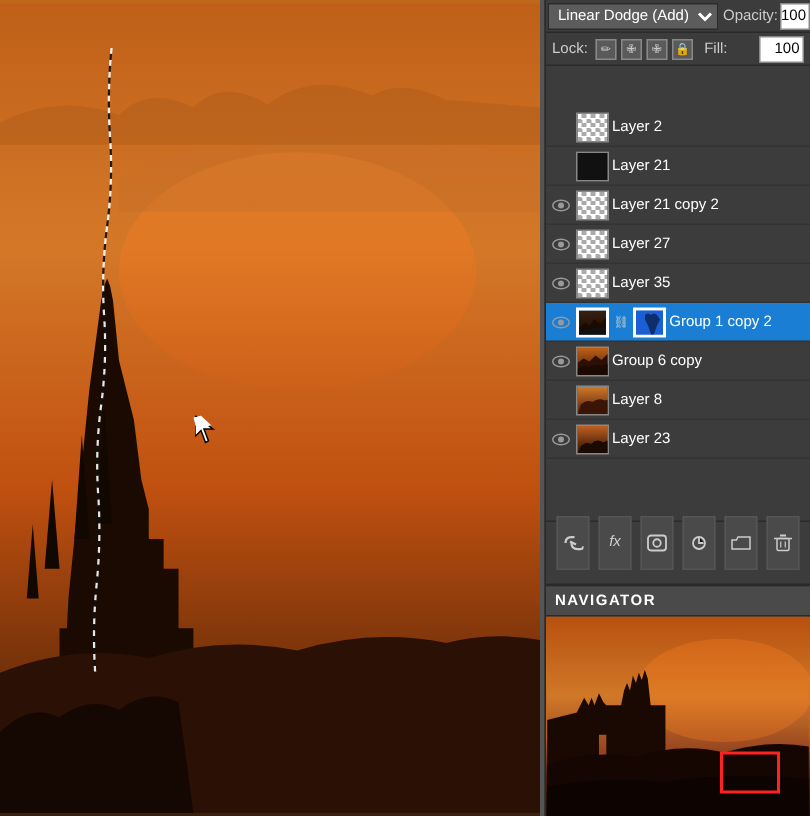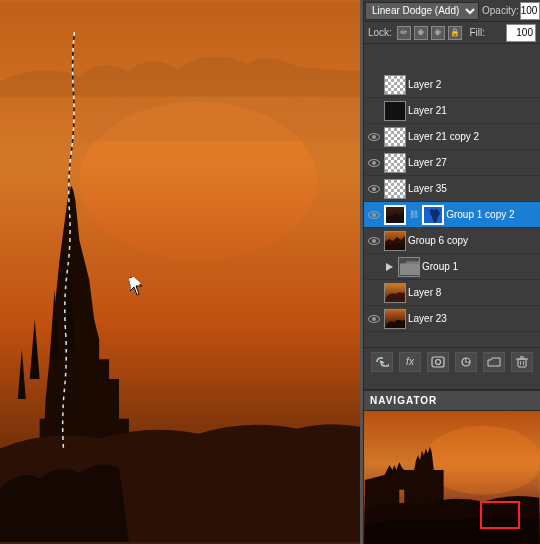--- a/index.html
+++ b/index.html
@@ -260,21 +260,21 @@
       background: #3c3c3c;
       display: flex;
       align-items: center;
       justify-content: space-around;
       border-top: 1px solid #2a2a2a;
       padding: 0 4px;
     }
 
     .toolbar-btn {
       width: 22px;
-      height: 20px;
+      height: 36px;
       display: flex;
       align-items: center;
       justify-content: center;
       color: #ccc;
       font-size: 11px;
       cursor: pointer;
       border: 1px solid #555;
       background: #4a4a4a;
     }
 
@@ -487,33 +487,20 @@
       </div>
       <div class="layer-thumb" style="background:linear-gradient(180deg,#c06018 0%,#3a1a05 100%);">
         <svg width="22" height="20" viewBox="0 0 22 20">
           <path d="M0 10 L4 7 L8 9 L12 5 L16 8 L20 4 L22 6 L22 20 L0 20Z" fill="#2a0f02"></path>
           <path d="M0 14 Q4 11 8 13 Q12 10 16 12 Q20 10 22 11 L22 20 L0 20Z" fill="#1a0a01"></path>
         </svg>
       </div>
       <span class="layer-name">Group 6 copy</span>
     </div>
 
-    <div class="layer-row">
-      <div class="empty-eye"></div>
-      <div class="layer-indent">
-        <div class="triangle-icon"></div>
-      </div>
-      <div class="layer-thumb" style="background:#4a4a4a;">
-        <svg width="22" height="20" viewBox="0 0 22 20">
-          <path d="M1 5 L6 5 L8 3 L21 3 L21 17 L1 17Z" fill="#777" stroke="#555" stroke-width="0.5"></path>
-          <rect x="1" y="6" width="20" height="11" fill="#888" rx="1"></rect>
-        </svg>
-      </div>
-      <span class="layer-name">Group 1</span>
-    </div>
 
     <div class="layer-row">
       <div class="empty-eye"></div>
       <div class="layer-thumb" style="background:linear-gradient(180deg,#d07828 0%,#502010 100%);">
         <svg width="22" height="20" viewBox="0 0 22 20">
           <path d="M2 12 Q6 8 10 10 Q14 7 18 9 L22 8 L22 20 L0 20Z" fill="#3a1505"></path>
         </svg>
       </div>
       <span class="layer-name">Layer 8</span>
     </div>

